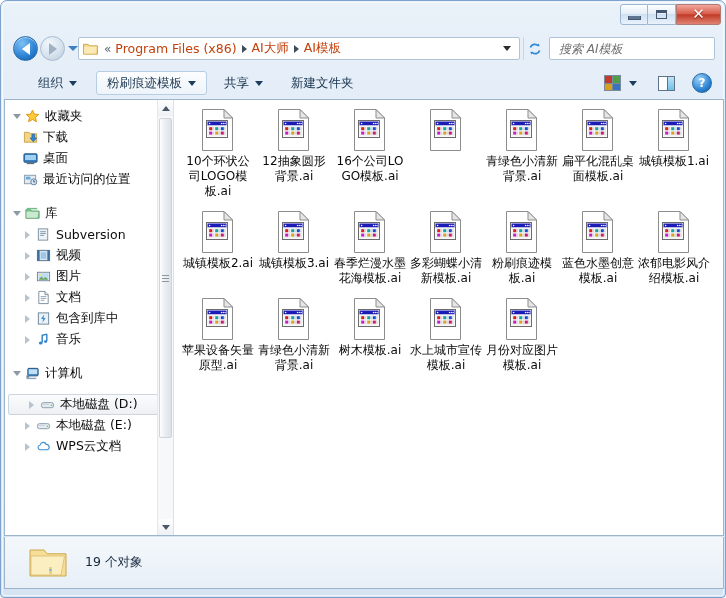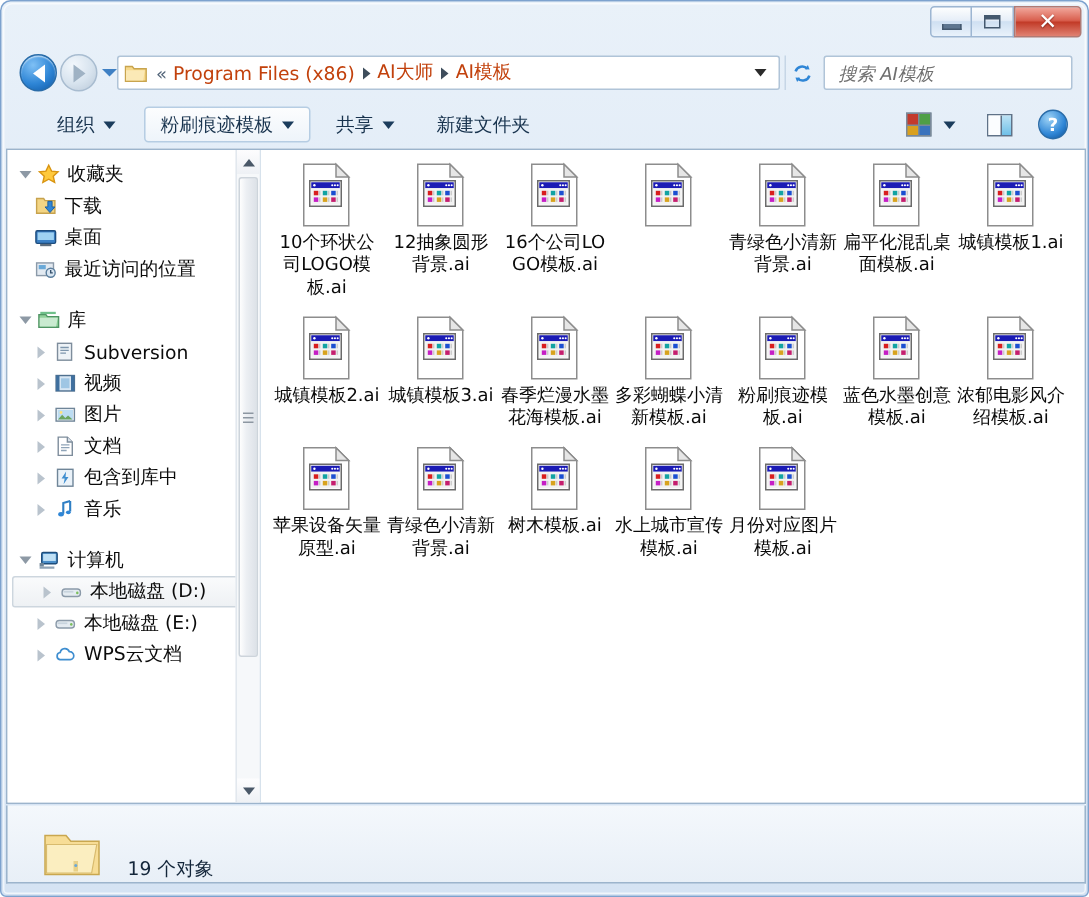--- a/index.html
+++ b/index.html
@@ -326,21 +326,21 @@
     padding-left: 6px;
     box-sizing: border-box;
     font-size: 12.5px;
     color: #0b0b0b;
     white-space: nowrap;
   }
   .nav-row.selected {
     background: linear-gradient(180deg,#fafbfc 0%,#eef1f4 100%);
     border: 1px solid #cdd6de;
     border-radius: 2px;
-    margin: 0 4px 0 3px;
+    margin: 10px 4px 0 3px;
     height: 21px;
   }
   .expander {
     width: 11px; height: 11px;
     flex: none;
     display: flex;
     align-items: center;
     justify-content: center;
     margin-right: 2px;
   }
@@ -450,21 +450,21 @@
   
   .statusbar {
     position: absolute;
     left: 3px; top: 536px;
     width: 720px; height: 52px;
     box-sizing: border-box;
     background: linear-gradient(180deg,#f4f8fc 0%,#e8eff7 100%);
     border: 1px solid #9cb4cc;
     border-top: none;
     display: flex;
-    align-items: flex-end;
+    align-items: center;
   }
   .status-folder {
     width: 42px; height: 36px;
     margin-left: 22px;
     margin-right: 16px;
     flex: none;
   }
   .status-text {
     font-size: 12.5px;
     color: #14263a;

